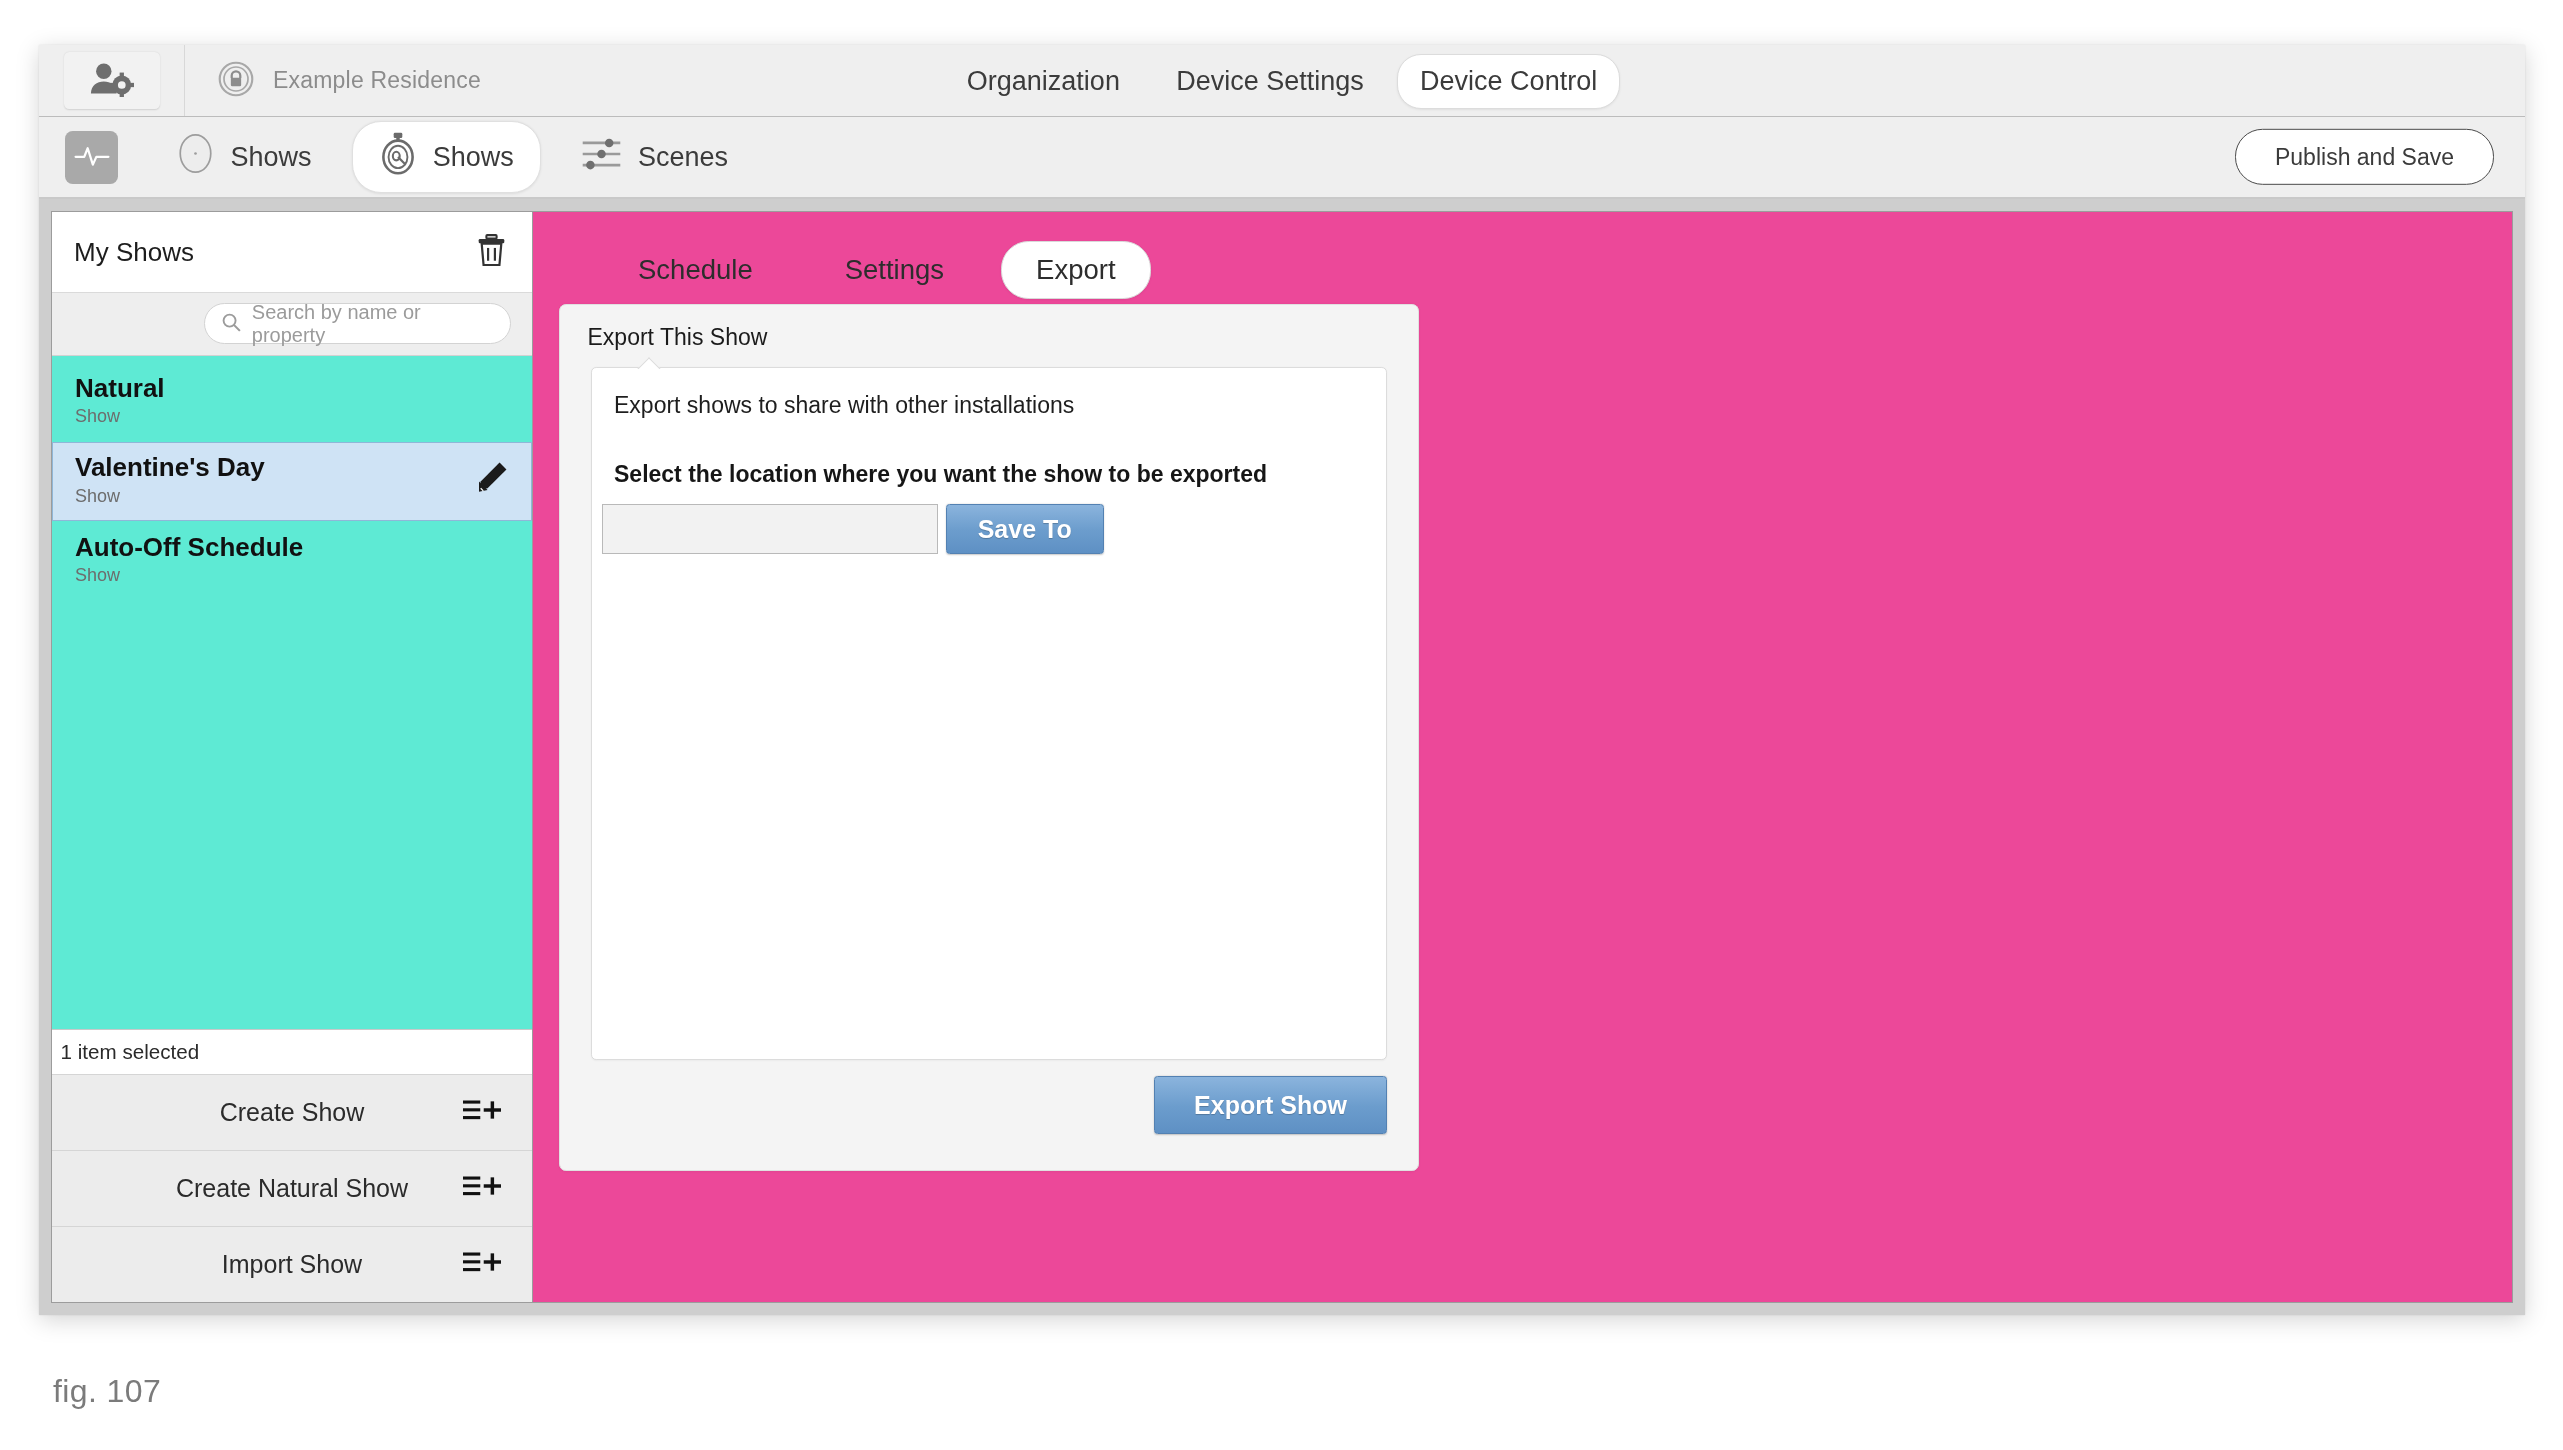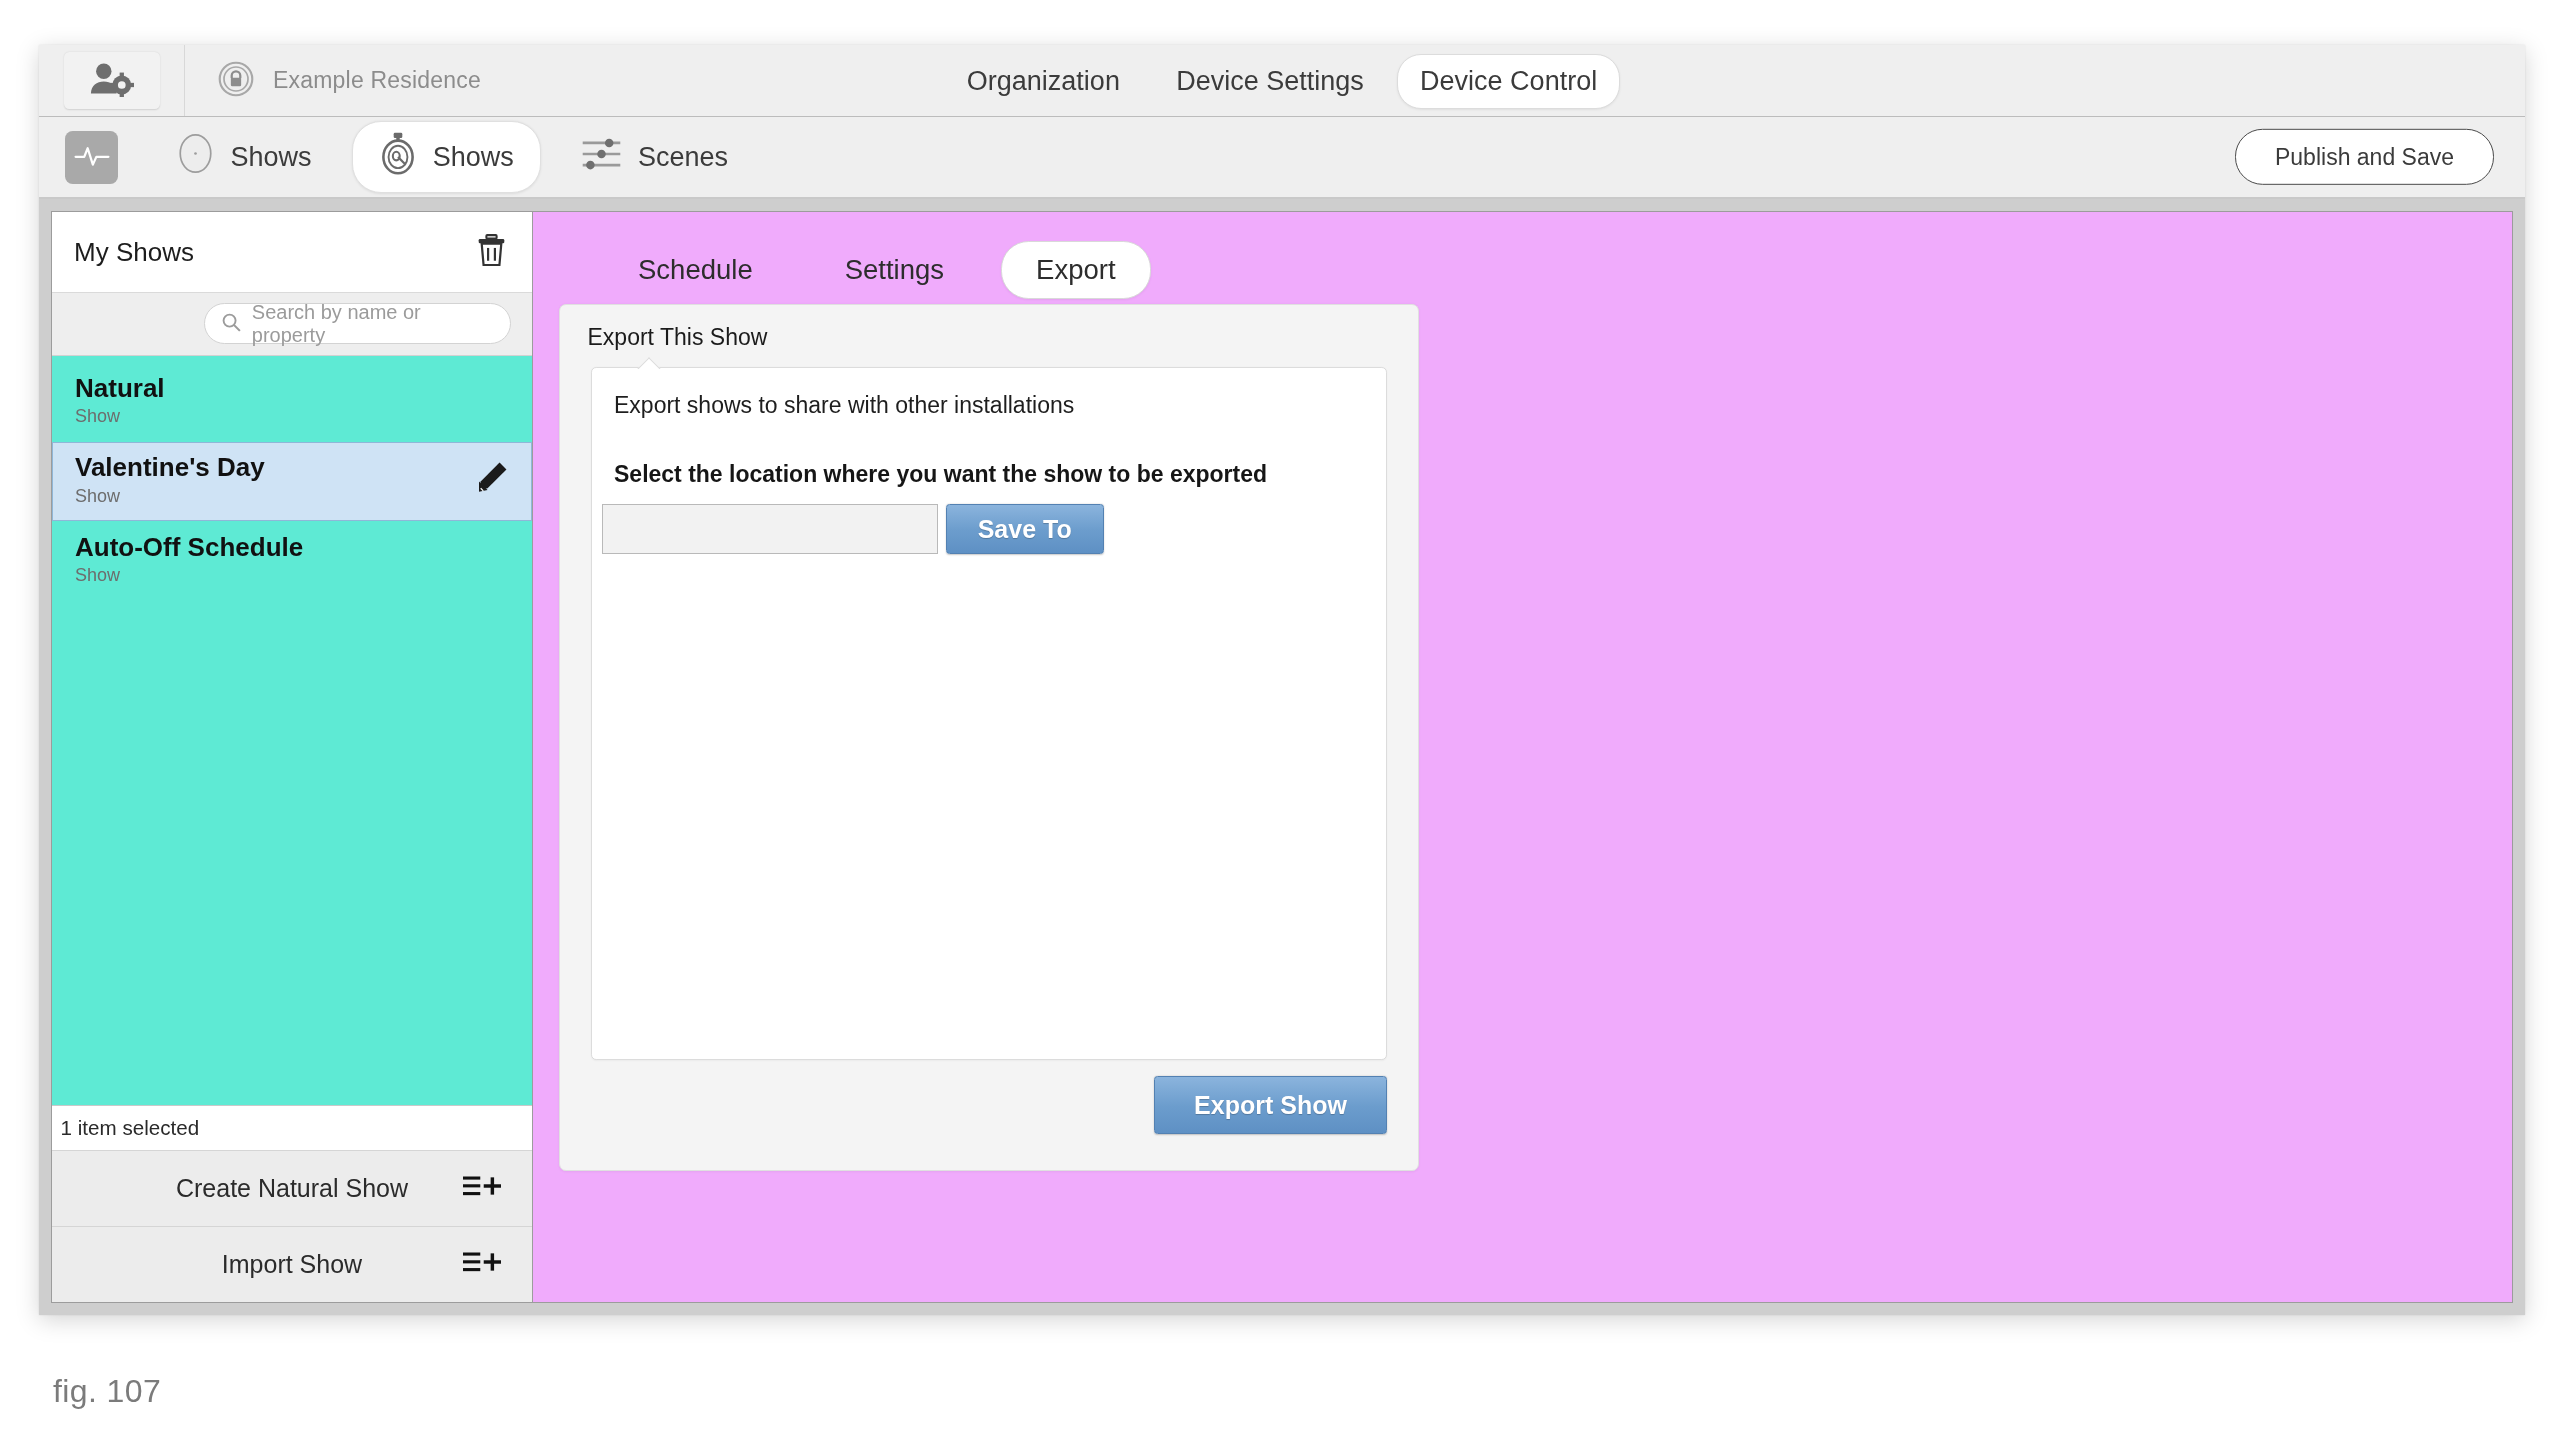--- a/index.html
+++ b/index.html
@@ -237,21 +237,21 @@
   .action-btn .add-icon {
     position: absolute;
     right: 31px;
     top: 50%;
     transform: translateY(-50%);
   }
 
   
   .main {
     flex: 1;
-    background: #f0abfc;
+    background: #ec4899;
     border: 1.7px solid #9c9c9c;
     border-left: none;
     position: relative;
   }
   .main-tabs {
     display: flex;
     align-items: center;
     gap: 22px;
     padding: 29px 0 0 70px;
   }
@@ -537,20 +537,32 @@
           <div>
             <div class="show-name">Auto-Off Schedule</div>
             <div class="show-sub">Show</div>
           </div>
         </div>
 
       </div>
 
       <div class="status-bar">1 item selected</div>
 
+      <div class="action-btn">
+        <span>Create Show</span>
+        <span class="add-icon">
+          <svg width="38" height="26" viewBox="0 0 44 30">
+            <rect x="0" y="4" width="20" height="3.6" fill="#111"></rect>
+            <rect x="0" y="13" width="20" height="3.6" fill="#111"></rect>
+            <rect x="0" y="22" width="20" height="3.6" fill="#111"></rect>
+            <rect x="24" y="13" width="20" height="4" fill="#111"></rect>
+            <rect x="32" y="5" width="4" height="20" fill="#111"></rect>
+          </svg>
+        </span>
+      </div>
 
       <div class="action-btn">
         <span>Create Natural Show</span>
         <span class="add-icon">
           <svg width="38" height="26" viewBox="0 0 44 30">
             <rect x="0" y="4" width="20" height="3.6" fill="#111"></rect>
             <rect x="0" y="13" width="20" height="3.6" fill="#111"></rect>
             <rect x="0" y="22" width="20" height="3.6" fill="#111"></rect>
             <rect x="24" y="13" width="20" height="4" fill="#111"></rect>
             <rect x="32" y="5" width="4" height="20" fill="#111"></rect>

